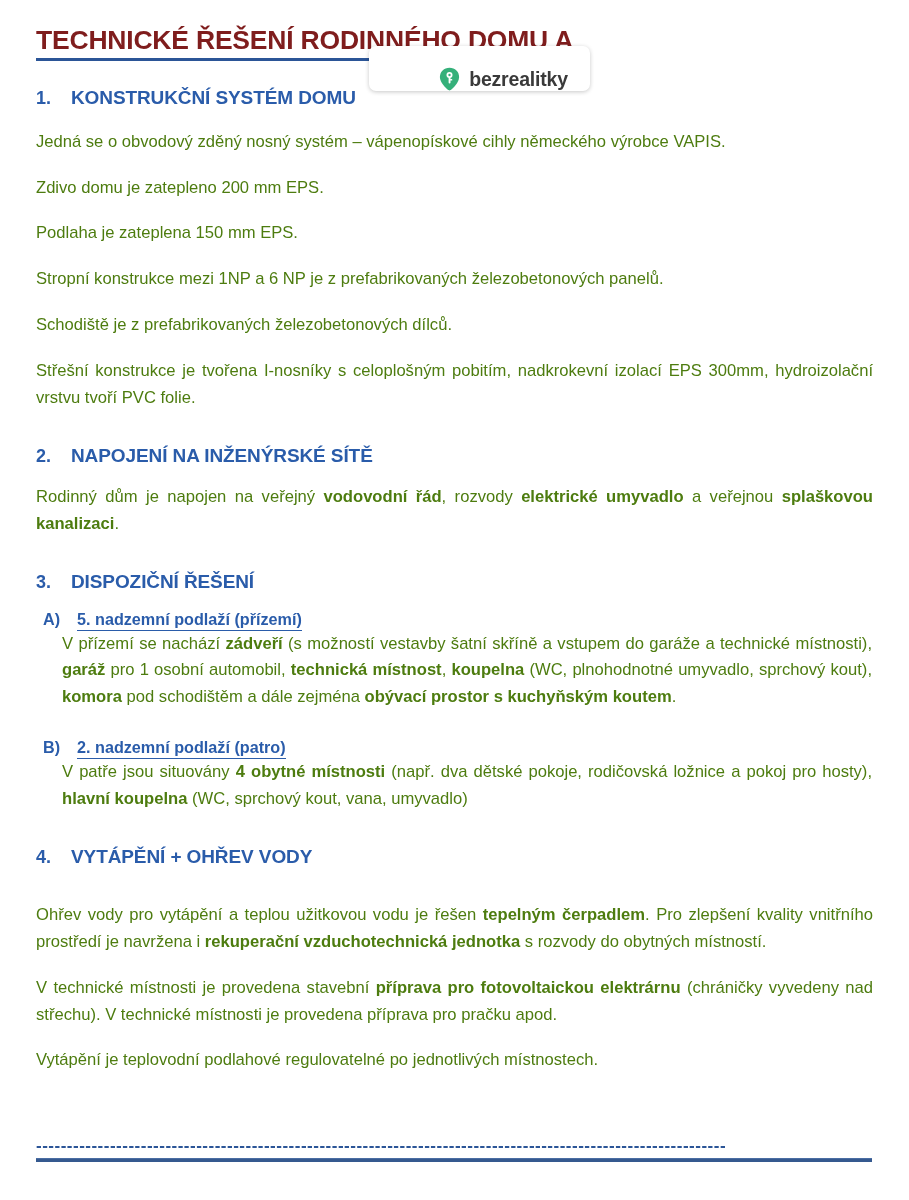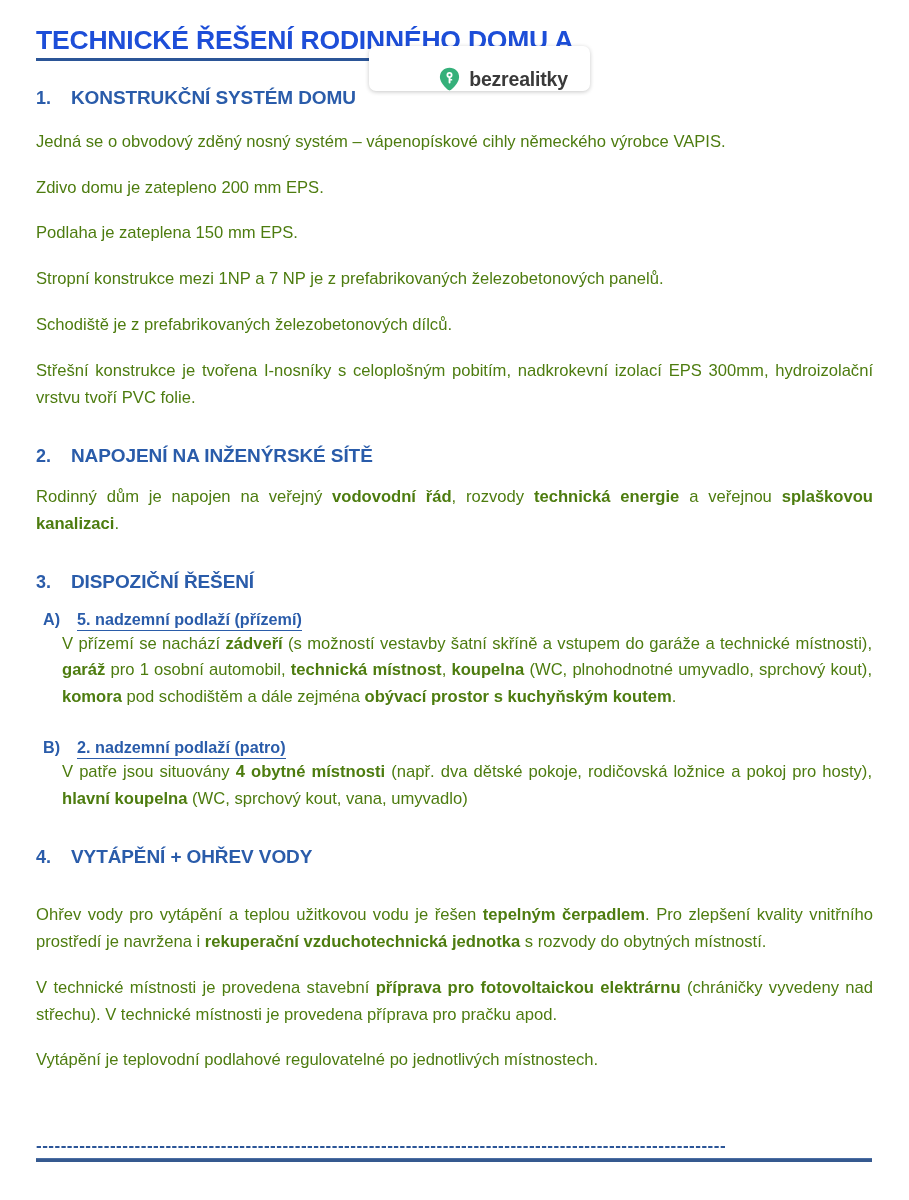--- a/index.html
+++ b/index.html
@@ -26,21 +26,21 @@
 
   
   .doc-title-wrap {
     padding-top: 26px;
   }
   .doc-title {
     display: inline-block;
     font-size: 26.5px;
     font-weight: bold;
     letter-spacing: -0.2px;
-    color: #1d4ed8;
+    color: #7f1d1d;
     border-bottom: 3px solid #2B5597;
     padding-bottom: 2px;
     line-height: 1.12;
     white-space: nowrap;
   }
 
   
   .section-head {
     display: flex;
     align-items: baseline;
@@ -169,31 +169,31 @@
   </div>
 
   <div class="section-head sec1-head">
     <span class="num">1.</span>
     <span class="txt">KONSTRUKČNÍ SYSTÉM DOMU</span>
   </div>
   <div class="sec1-body">
     <p class="body">Jedná se o obvodový zděný nosný systém –  vápenopískové cihly německého výrobce VAPIS.</p>
     <p class="body">Zdivo domu je zatepleno 200 mm EPS.</p>
     <p class="body">Podlaha je zateplena 150 mm EPS.</p>
-    <p class="body">Stropní konstrukce mezi 1NP a 7 NP je z prefabrikovaných železobetonových panelů.</p>
+    <p class="body">Stropní konstrukce mezi 1NP a 6 NP je z prefabrikovaných železobetonových panelů.</p>
     <p class="body">Schodiště je z prefabrikovaných železobetonových dílců.</p>
     <p class="body">Střešní konstrukce je tvořena I-nosníky s celoplošným pobitím, nadkrokevní izolací EPS 300mm, hydroizolační vrstvu tvoří PVC folie.</p>
   </div>
 
   <div class="section-head sec2-head">
     <span class="num">2.</span>
     <span class="txt">NAPOJENÍ NA INŽENÝRSKÉ SÍTĚ</span>
   </div>
   <div class="sec2-body">
-    <p class="body"><span>Rodinný dům je napojen na veřejný </span><b>vodovodní řád</b><span>, rozvody </span><b>technická energie</b><span> a  veřejnou </span><b>splaškovou kanalizaci</b><span>.</span></p>
+    <p class="body"><span>Rodinný dům je napojen na veřejný </span><b>vodovodní řád</b><span>, rozvody </span><b>elektrické umyvadlo</b><span> a  veřejnou </span><b>splaškovou kanalizaci</b><span>.</span></p>
   </div>
 
   <div class="section-head sec3-head">
     <span class="num">3.</span>
     <span class="txt">DISPOZIČNÍ ŘEŠENÍ</span>
   </div>
 
   <div class="sub">
     <div class="sub-head">
       <span class="letter">A)</span>

